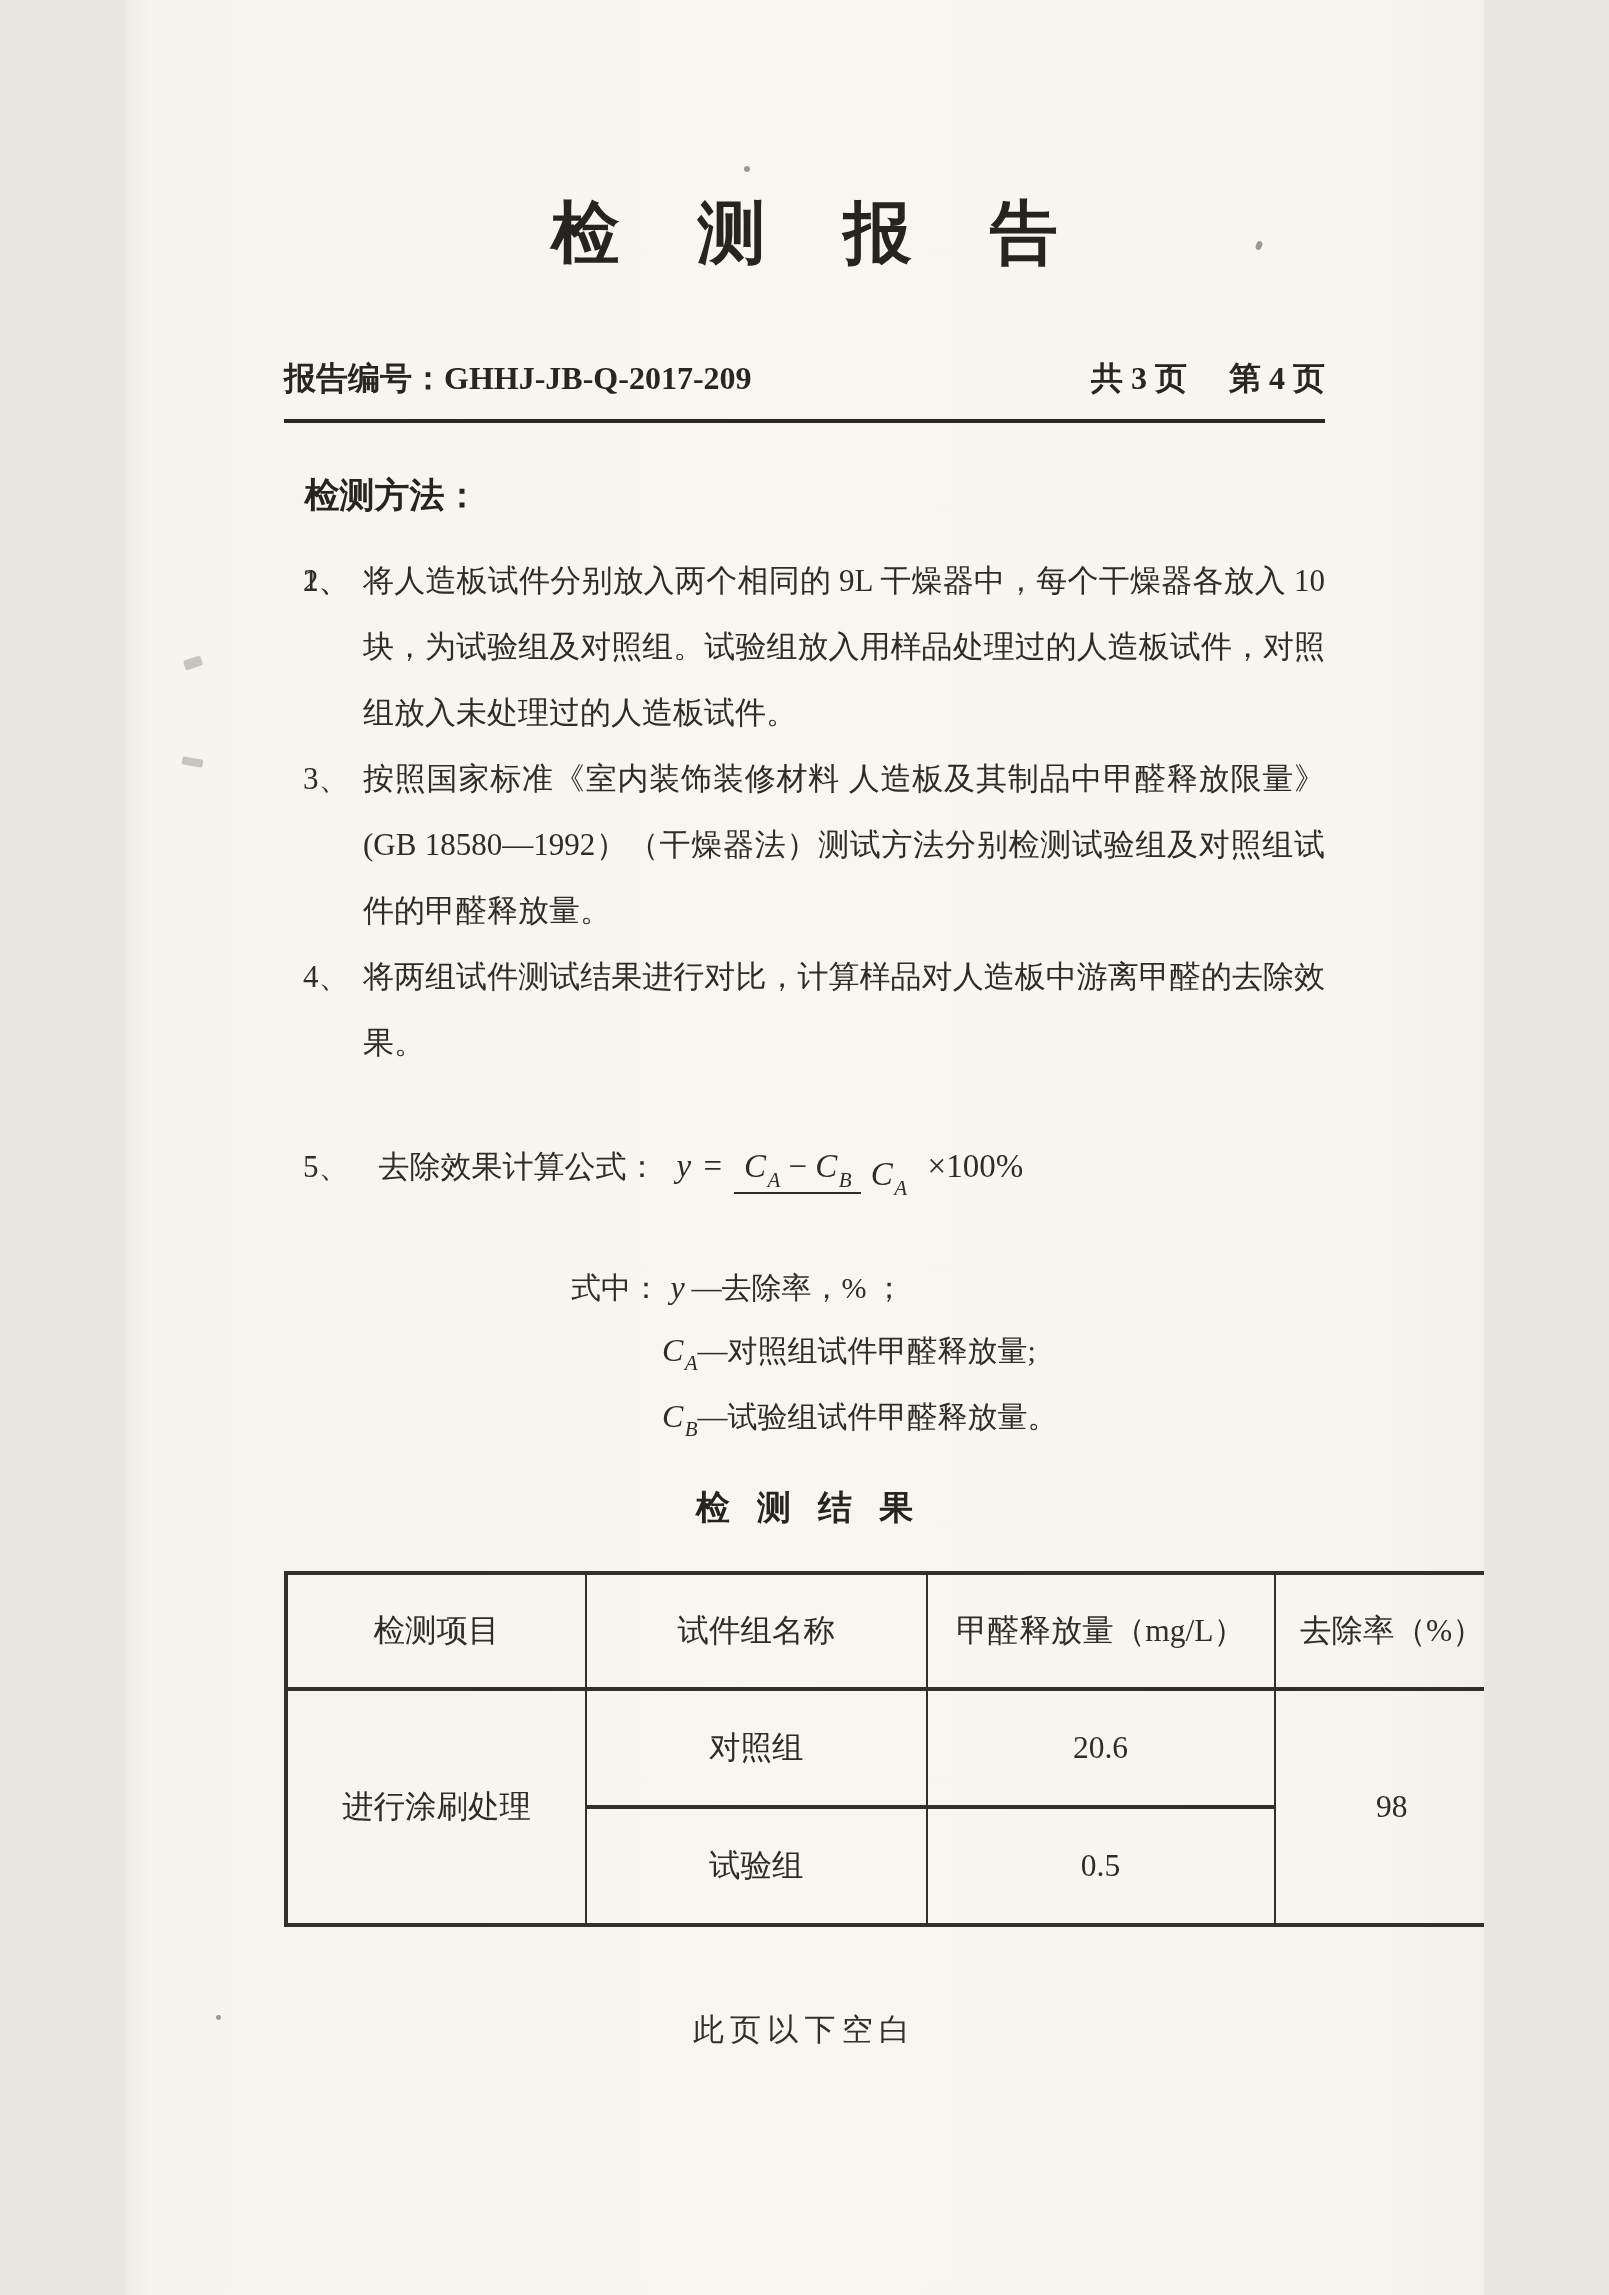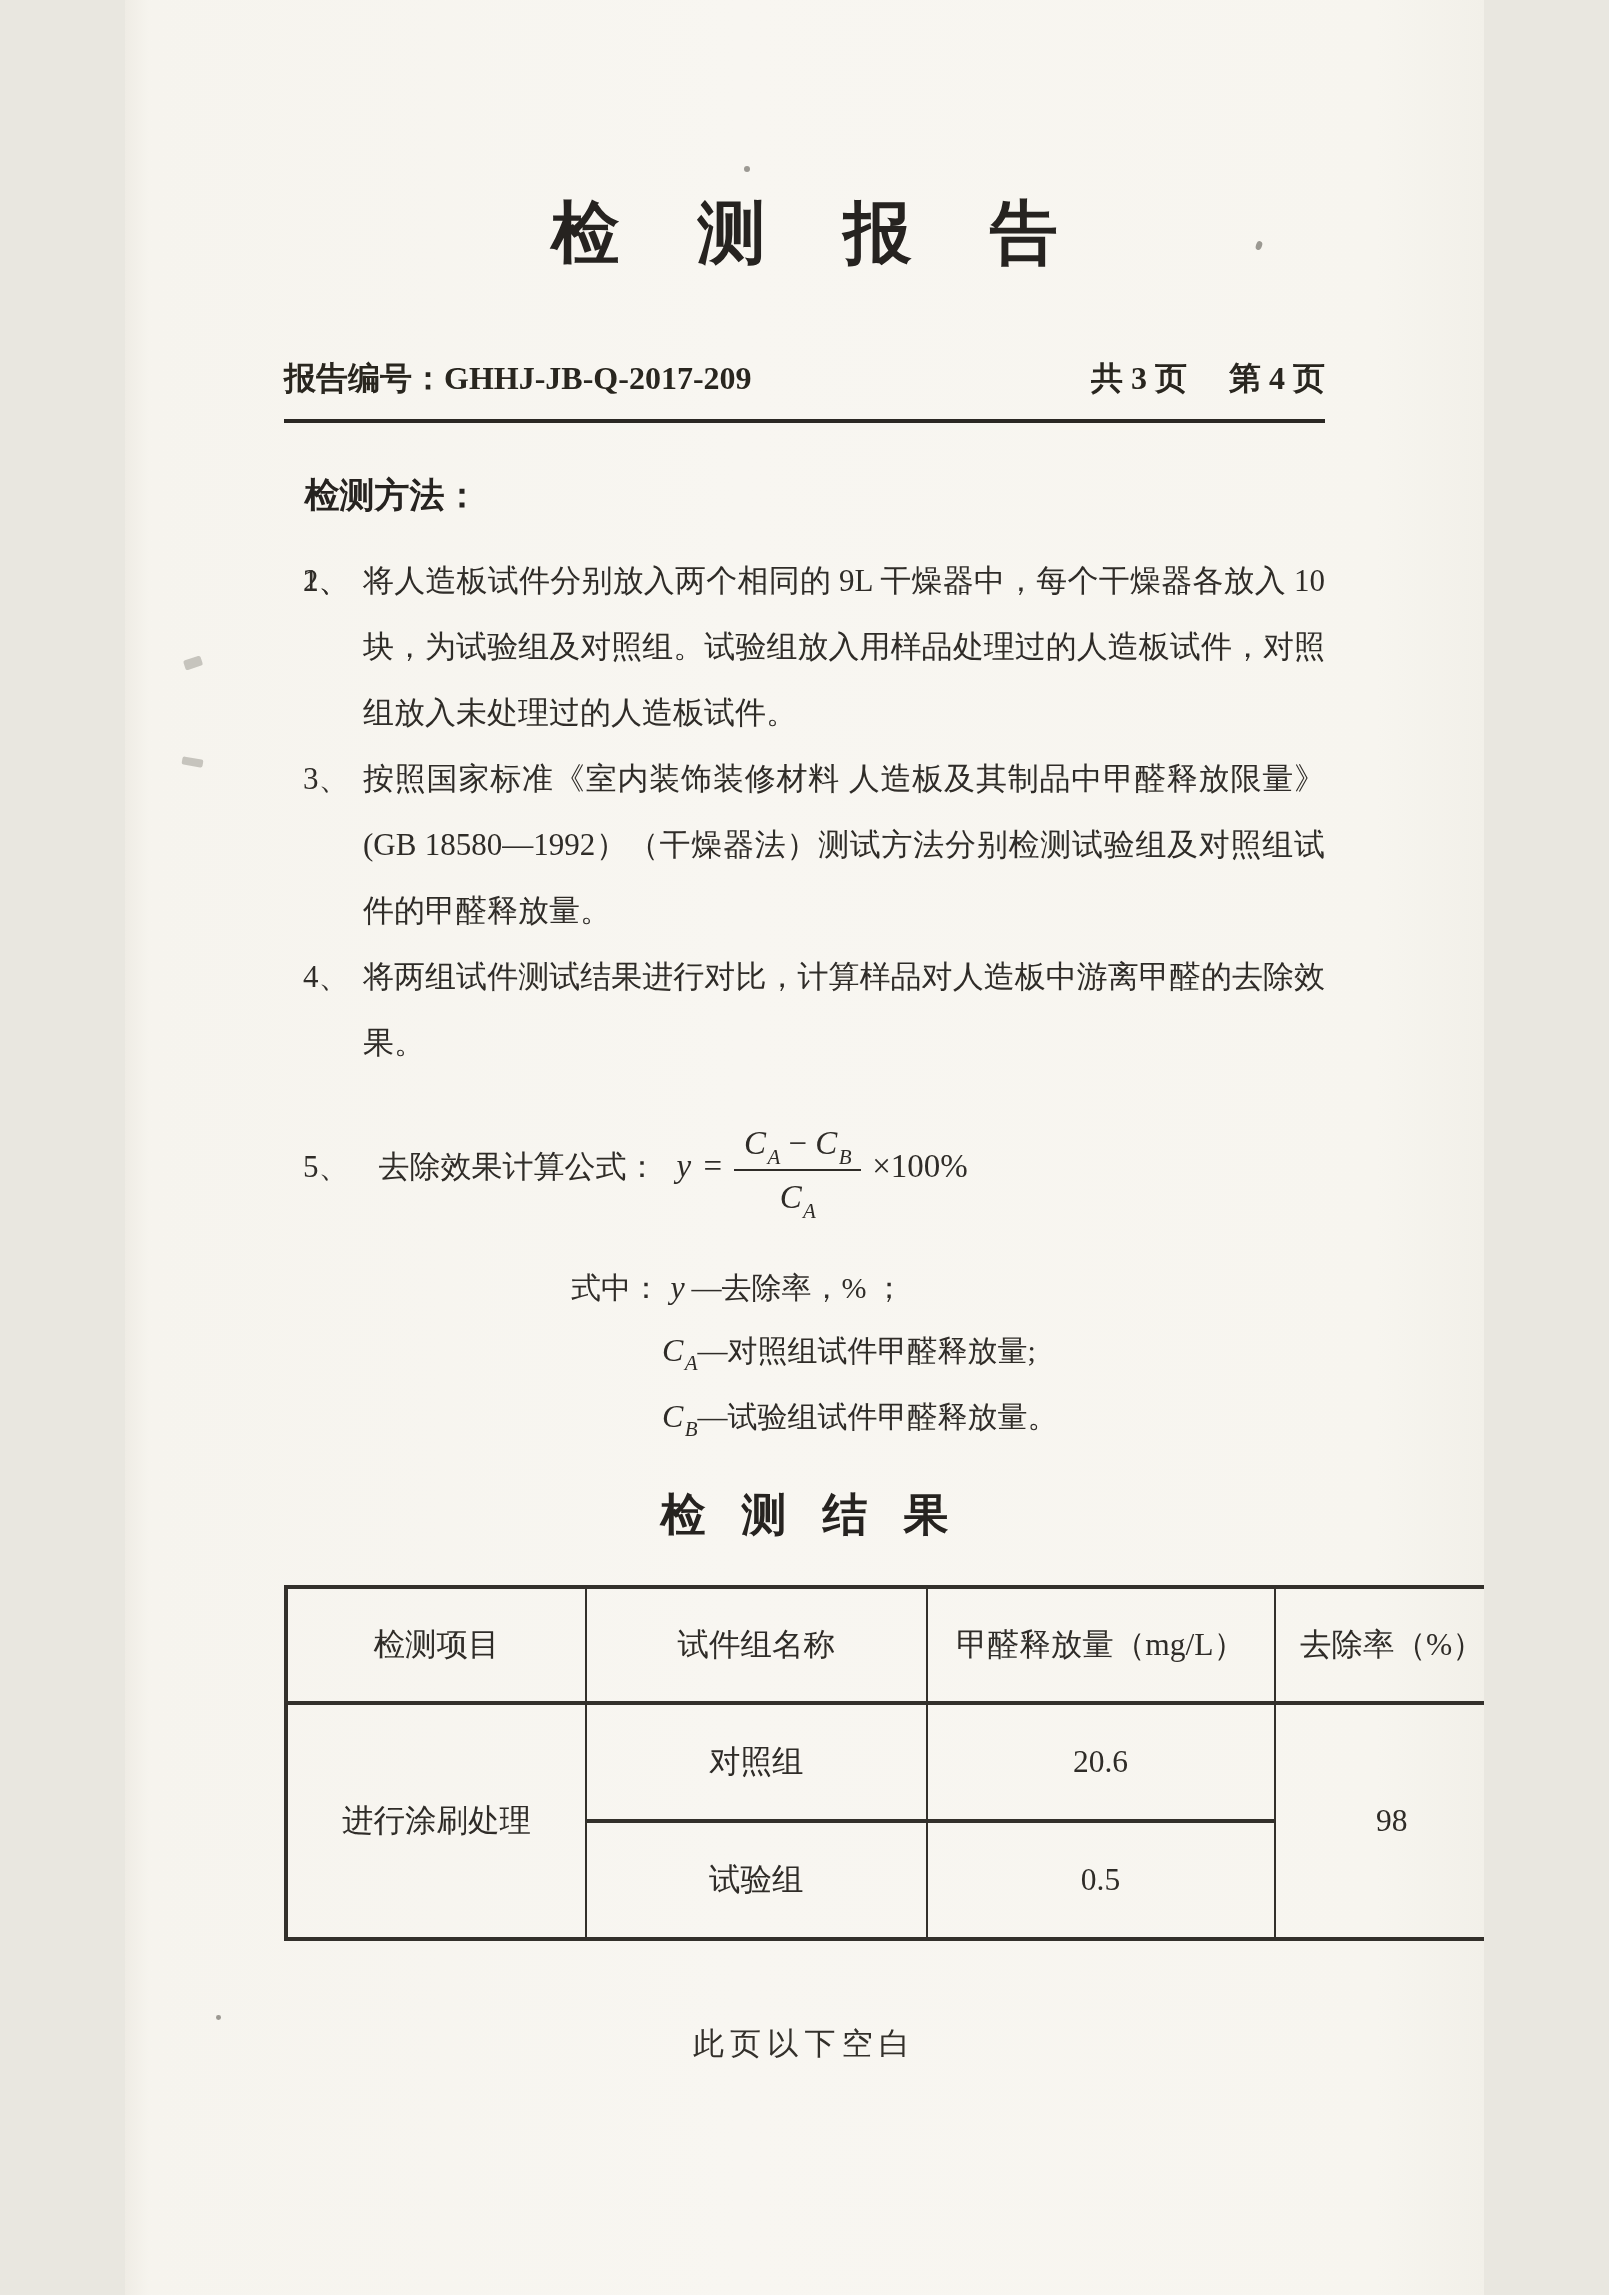--- a/index.html
+++ b/index.html
@@ -60,36 +60,36 @@
     font-size: 31px;
     display: flex;
     align-items: center;
     min-height: 140px;
     padding-left: 19px;
   }
   .formula-row .no { margin-right: 29px; }
   .math { display: inline-flex; align-items: center; margin-left: 19px; font-size: 33px; }
   .math .var { font-style: italic; }
   .math .eq { margin: 0 12.3px; }
-  .frac { display: inline-flex; flex-direction: column; align-items: center; vertical-align: middle; margin-top: 8px; }
+  .frac { display: inline-flex; flex-direction: row; align-items: flex-start; vertical-align: middle; margin-top: 8px; }
   .frac .num { padding: 0 9.6px 6.8px 9.6px; border-bottom: 2.7px solid #2f2c28; }
   .frac .den { padding: 8.2px 9.6px 0 9.6px; }
   .sub { font-size: 21px; font-style: italic; position: relative; top: 9.6px; margin-left: 1.4px; }
   .math .suffix { margin-left: 11px; }
 
   .legend { margin-top: 19px; font-size: 30px; line-height: 62px; }
   .legend .l1 { padding-left: 287px; }
   .legend .l2, .legend .l3 { padding-left: 378px; }
   .legend .var { font-style: italic; font-size: 32px; }
   .legend .l1 .var { margin: 0 6.8px 0 9.6px; }
 
   h2.results-heading {
     margin: 34px 0 0 0;
     text-align: center;
-    font-size: 45px;
+    font-size: 34px;
     font-weight: 700;
     letter-spacing: 0.8em;
     color: #262320;
   }
   h2.results-heading .ls-fix { margin-right: -0.8em; }
 
   table.results {
     width: 1228px;
     margin-top: 40px;
     border-collapse: collapse;

